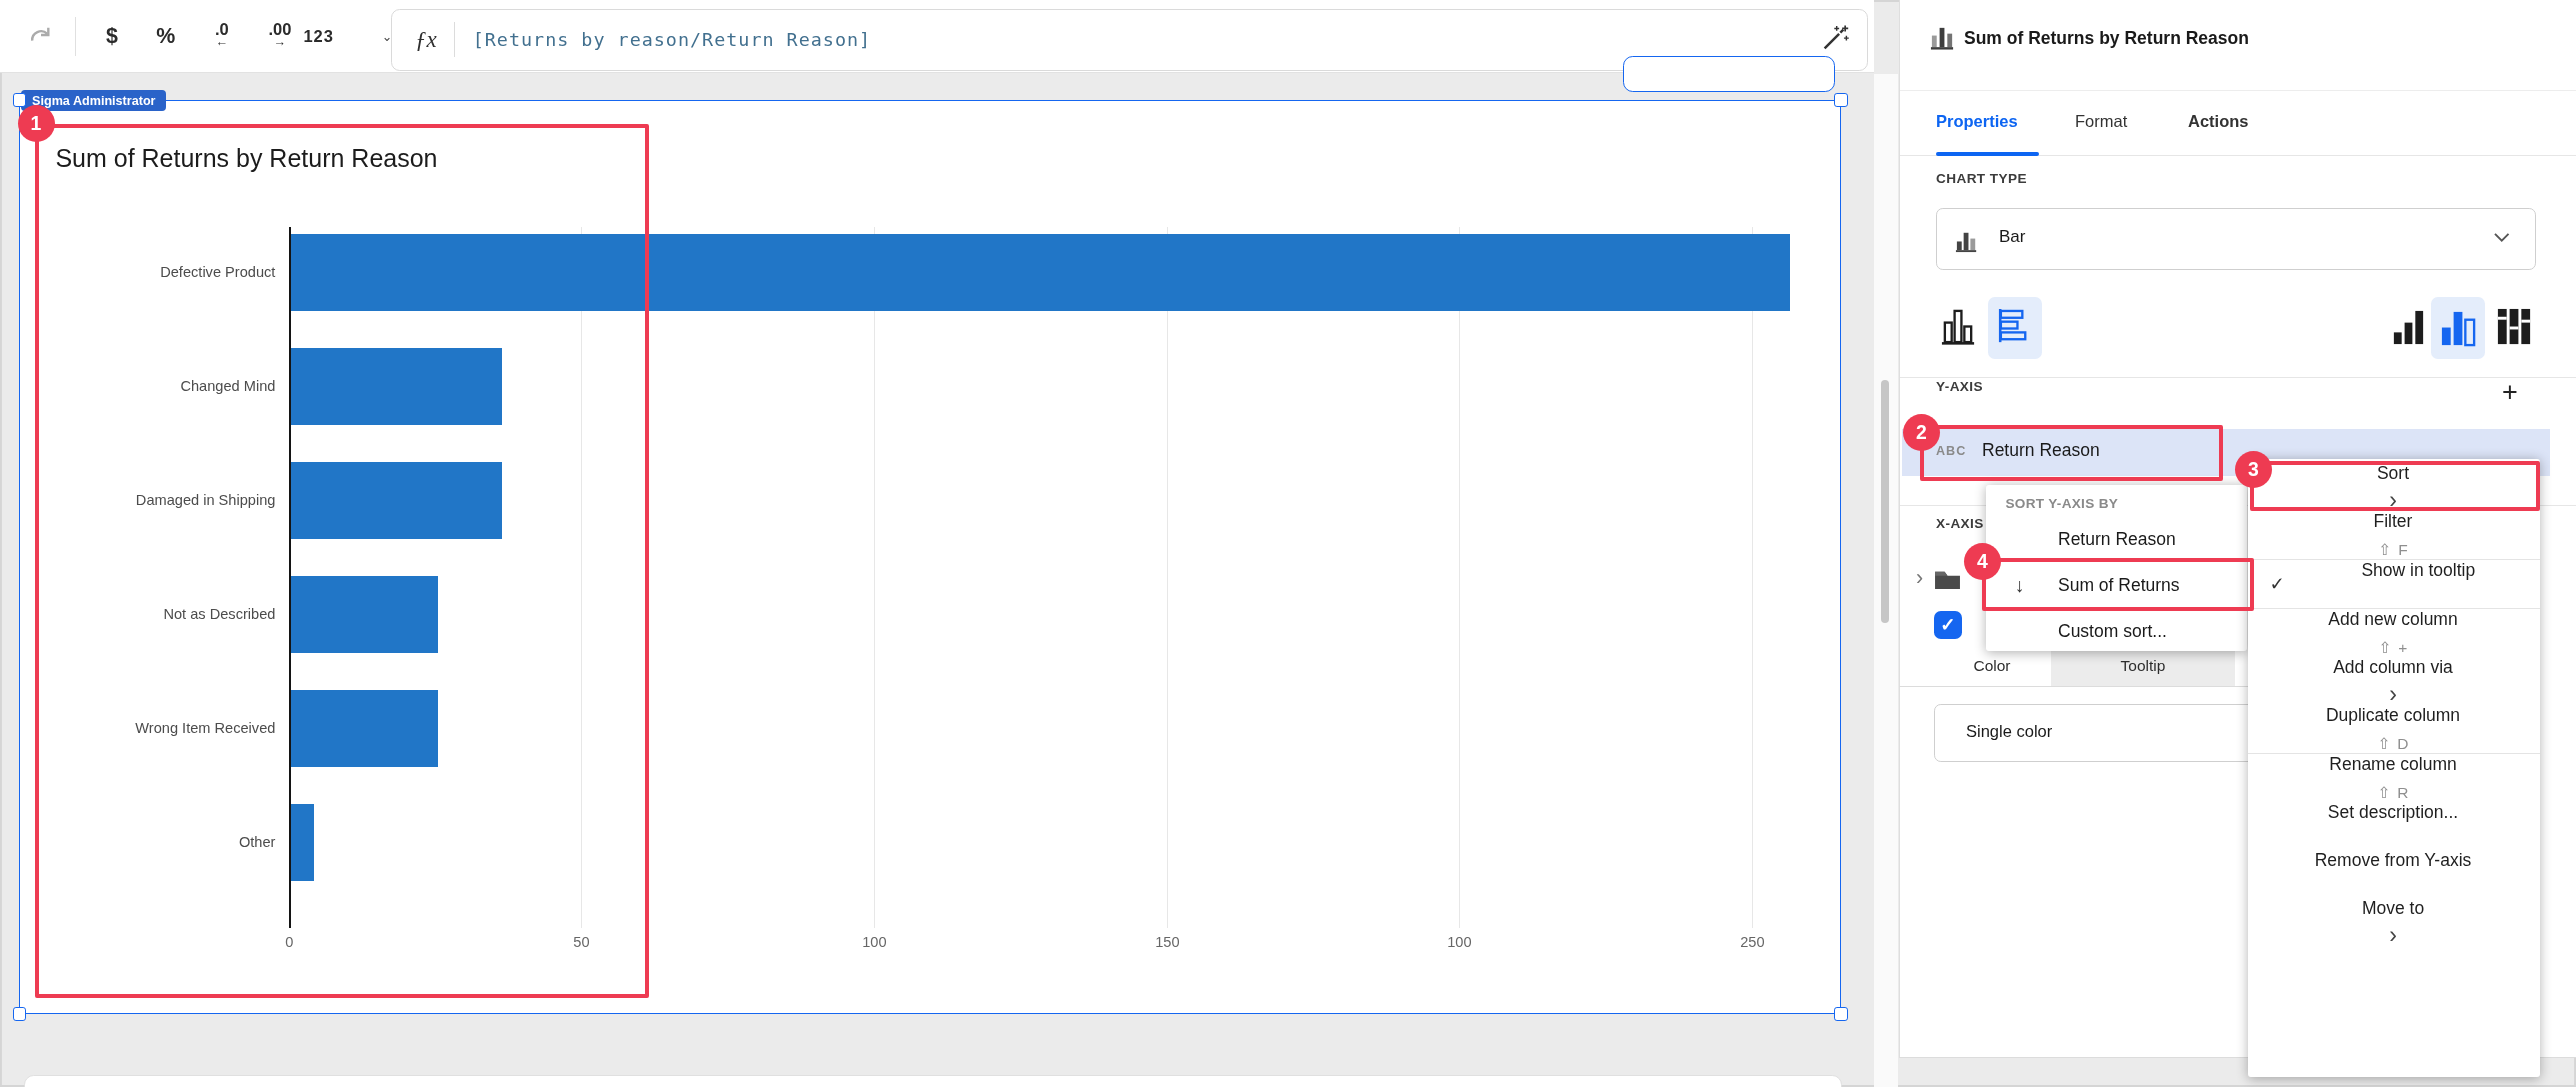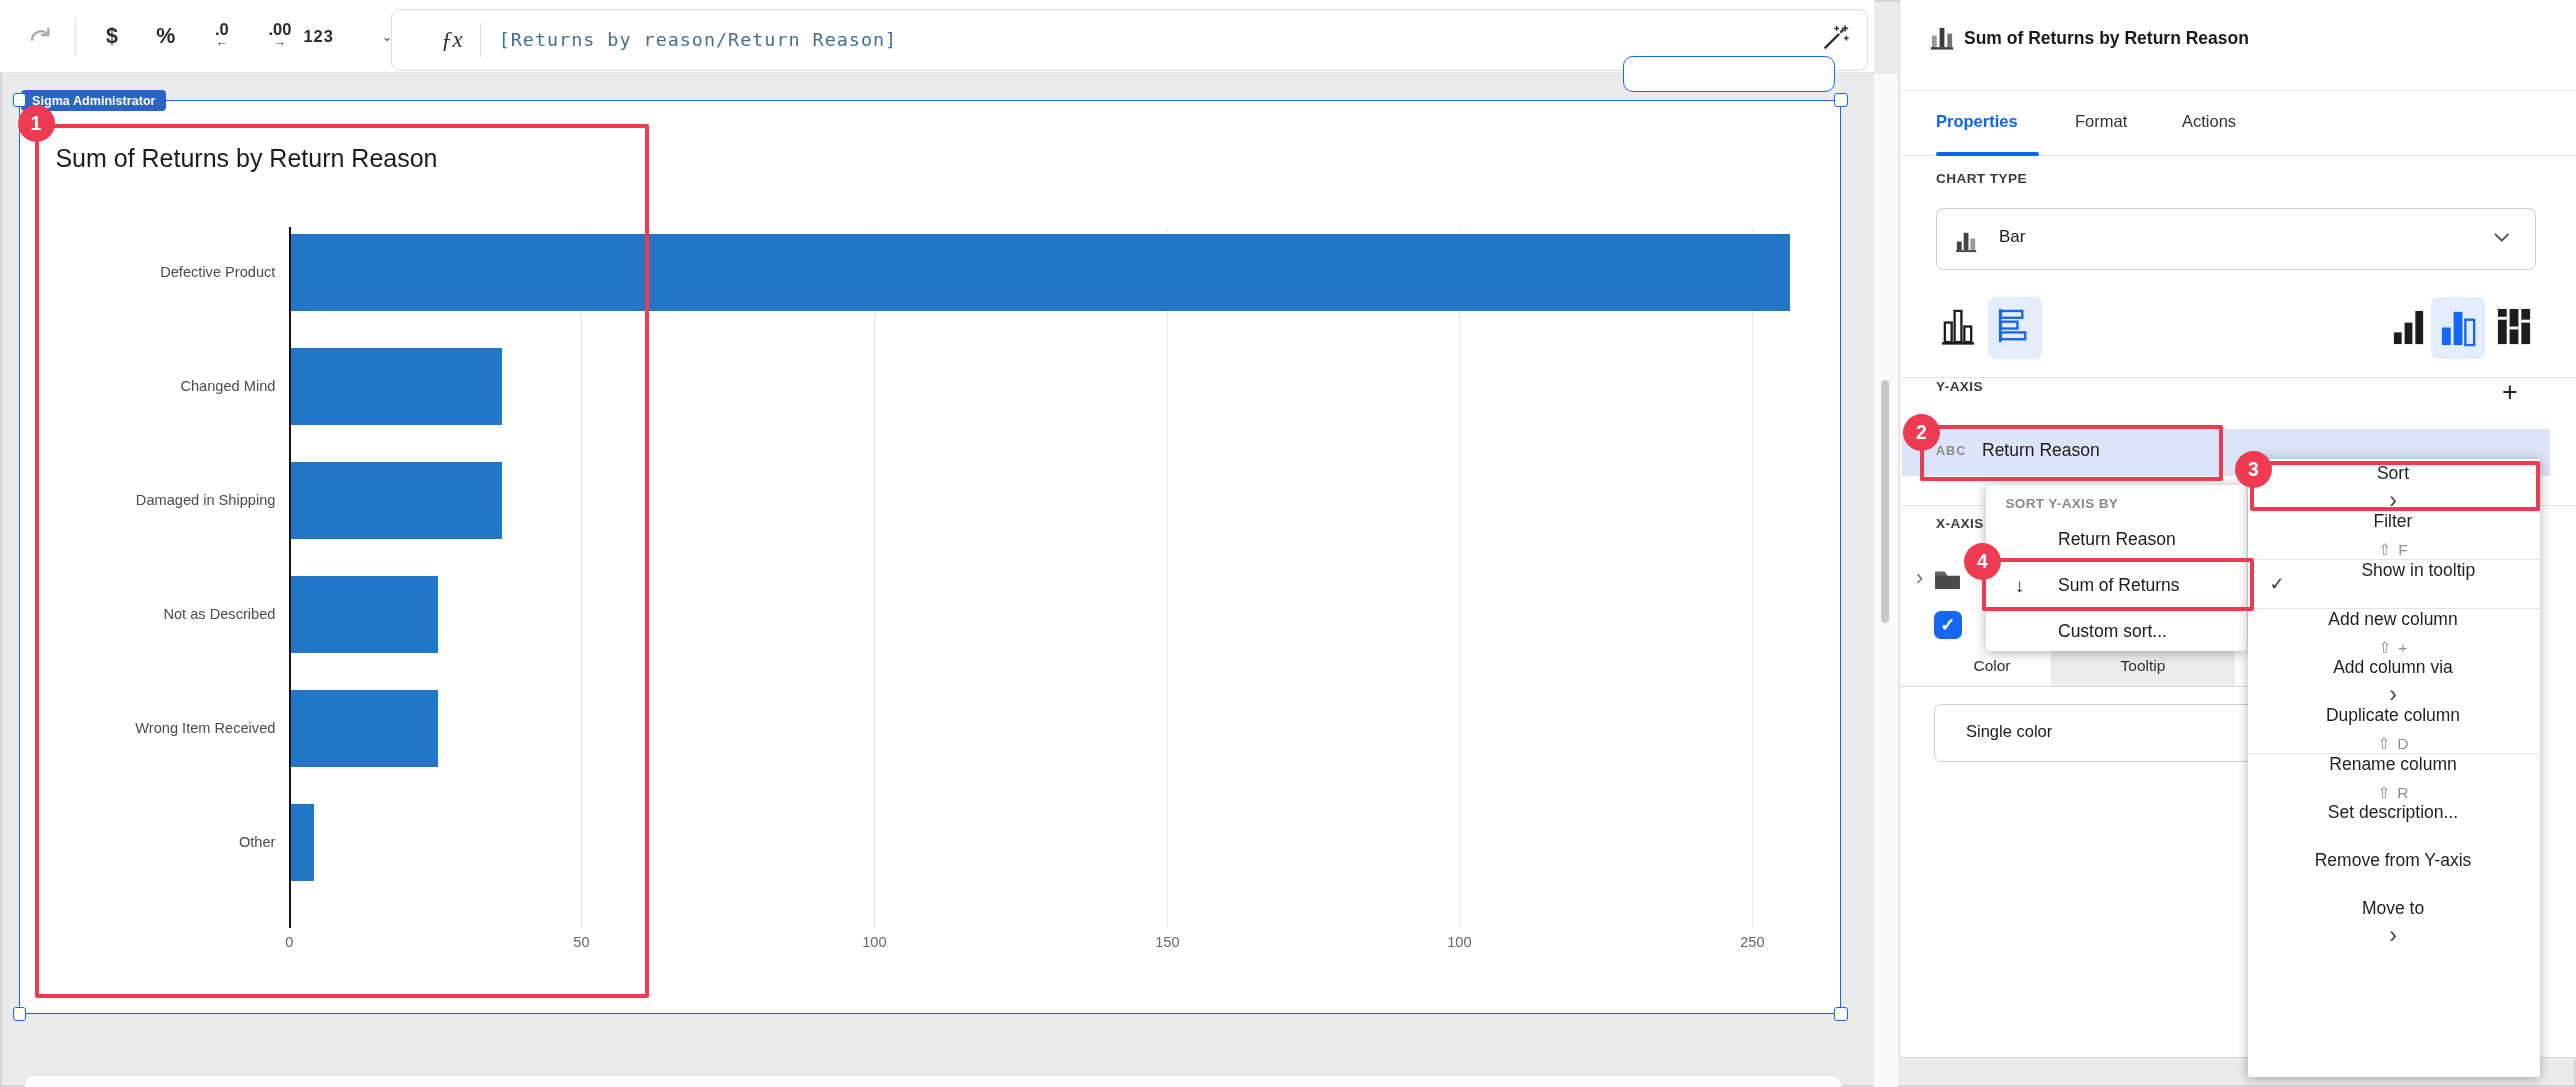--- a/index.html
+++ b/index.html
@@ -12,21 +12,21 @@
   .toolbar { position:absolute; left:0; top:0; width:1874px; height:73px; background:#fff;
              border-bottom:1px solid #e2e2e2; display:flex; align-items:center; }
   .tb-btn { display:flex; align-items:center; justify-content:center; color:#2b2b2b;
             font-size:21.4px; font-weight:700; height:54px; border-radius:5.8px; }
   .tb-sep { width:1px; height:39px; background:#e0e0e0; margin:0 9.7px; }
   .tb-num { display:flex; flex-direction:column; align-items:center; line-height:13.6px; font-size:16.5px; font-weight:700; }
   .tb-num .arr { font-size:12.6px; font-weight:400; margin-top:-1px; }
   .tb-123 { font-size:16.5px; font-weight:700; letter-spacing:1px; }
   .tb-chev { font-size:12.6px; color:#444; margin-left:3.9px; font-weight:400; }
   .formula-bar { position:absolute; left:391px; top:8.7px; width:1477px; height:62px; background:#fff;
-                 border:1.9px solid #dadada; border-radius:8.7px; display:flex; align-items:center;padding-left:26px; }
+                 border:1.9px solid #dadada; border-radius:8.7px; display:flex; align-items:center; }
   .fx { font-style:italic; font-family:"Liberation Serif", serif; font-size:23px; color:#2f2f2f; margin-left:23px; }
   .fx-sep { width:1px; height:35px; background:#dcdcdc; margin:0 17.5px; }
   .formula-text { font-family:"DejaVu Sans Mono","Liberation Mono",monospace; font-size:18.4px; color:#42708f; letter-spacing:1px; }
   .wand { position:absolute; right:17.5px; top:13.6px; }
 
   
   .presence-badge { position:absolute; left:21.4px; top:74px; height:21.4px; line-height:22px; padding:0 10.7px;
                     background:#2a63c9; color:#fff; font-size:12.6px; font-weight:700; border-radius:3.9px; z-index:6; overflow:hidden;margin-top:16px; }
   .elem-toolbar { position:absolute; left:1623px; top:56px; width:212px; height:36px; background:#fff;
                   border:1.9px solid #1566f0; border-radius:9.7px; z-index:4; }
@@ -200,21 +200,21 @@
           <rect x="11" y="5" width="5" height="20" fill="#3d3d3d"></rect>
           <rect x="19" y="11" width="5" height="14" fill="#737373"></rect>
           <rect x="2" y="25" width="23" height="2.5" fill="#3d3d3d"></rect>
         </svg>
       </span>
       <span class="panel-title">Sum of Returns by Return Reason</span>
     </div>
     <div class="tabs">
       <span class="tab active" style="left:36px;">Properties</span>
       <span class="tab" style="left:175px;">Format</span>
-      <span class="tab" style="left:282px;">Actions</span>
+      <span class="tab" style="left:288px;font-weight:bold;">Actions</span>
       <span class="tab-underline"></span>
     </div>
     <div class="cap ct-label">CHART TYPE</div>
     <div class="dropdown ct-dd">
       <span class="dd-icon">
         <svg width="27" height="27" viewBox="0 0 28 28">
           <rect x="3" y="15" width="5" height="9" fill="#444"></rect>
           <rect x="10" y="6" width="5" height="18" fill="#444"></rect>
           <rect x="17" y="12" width="5" height="12" fill="#9a9a9a"></rect>
           <rect x="2" y="24" width="21" height="2" fill="#444"></rect>

